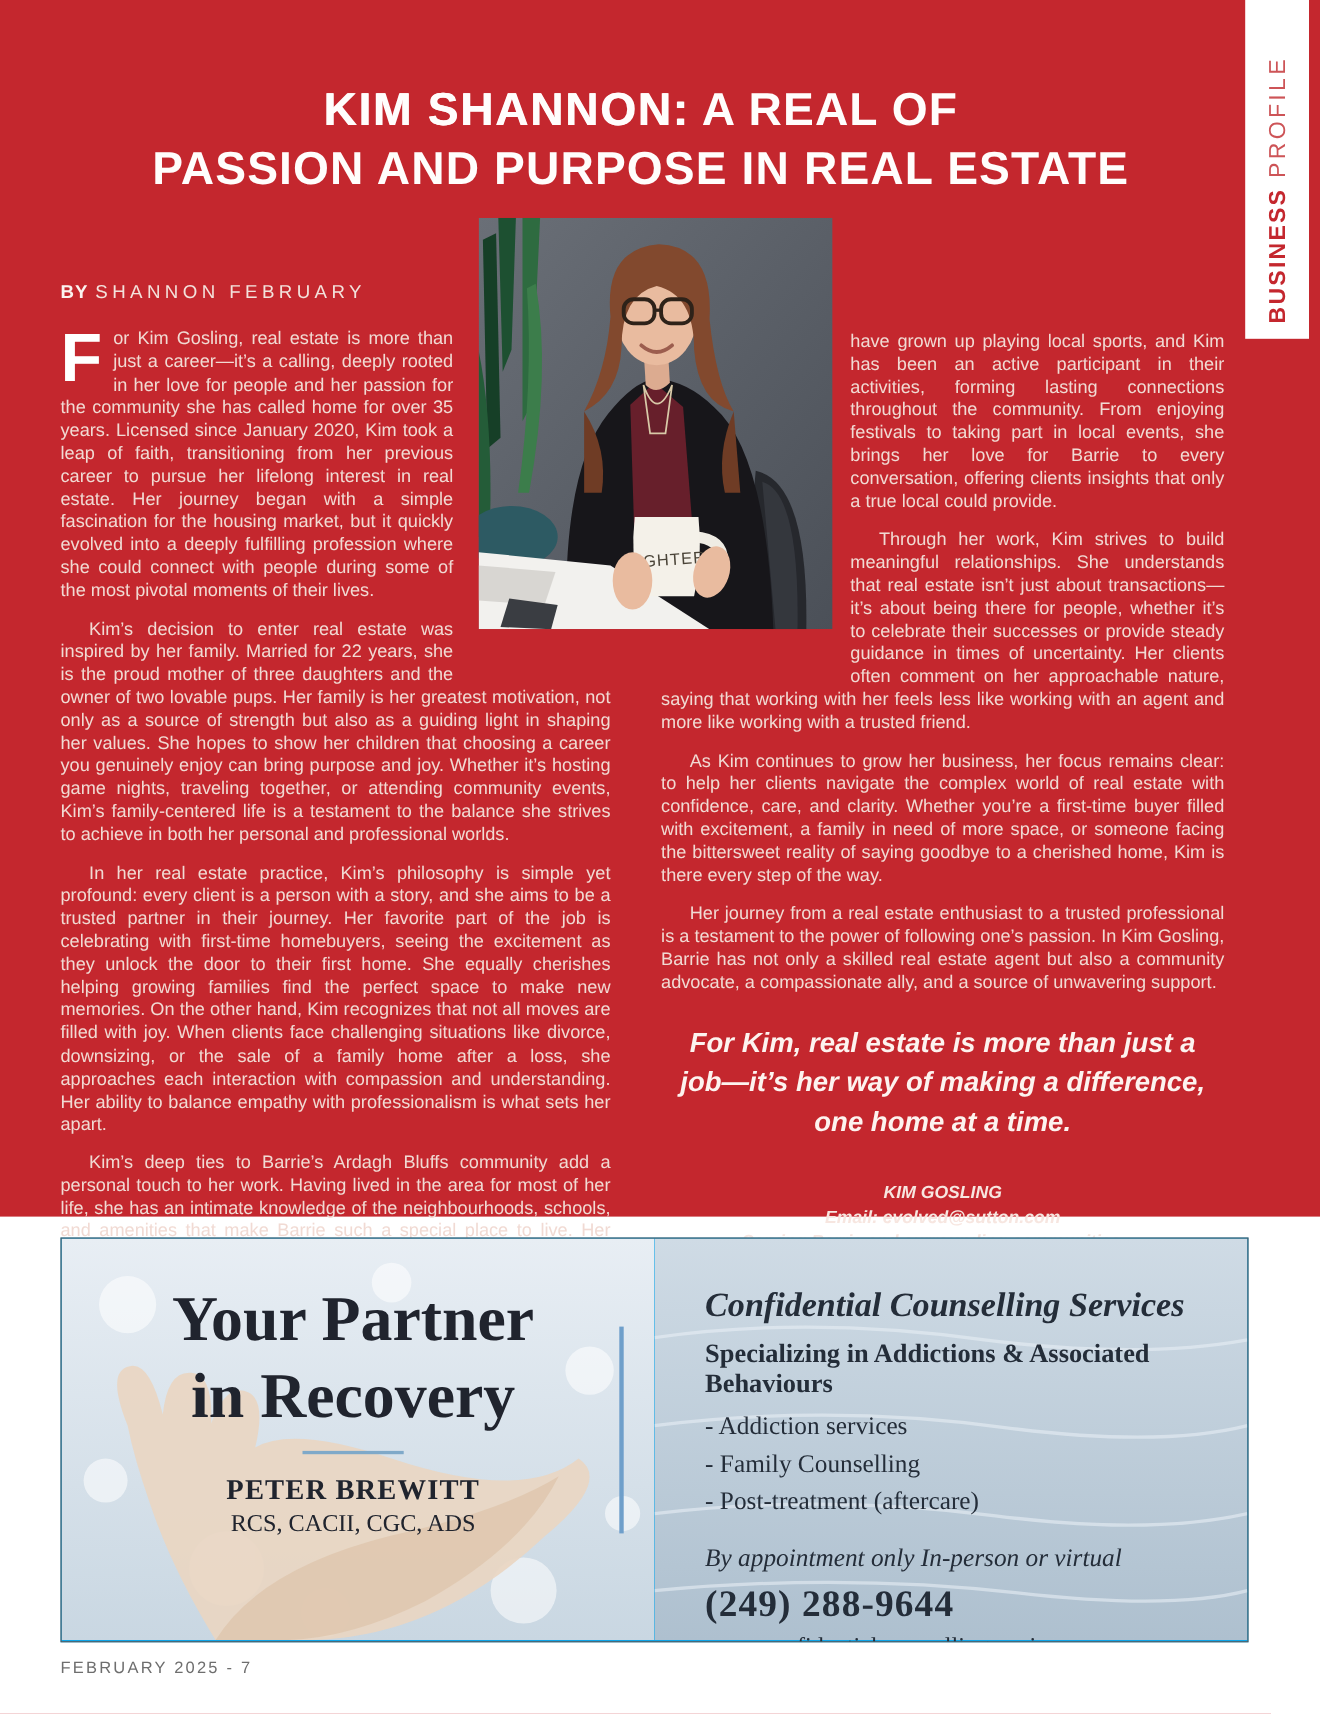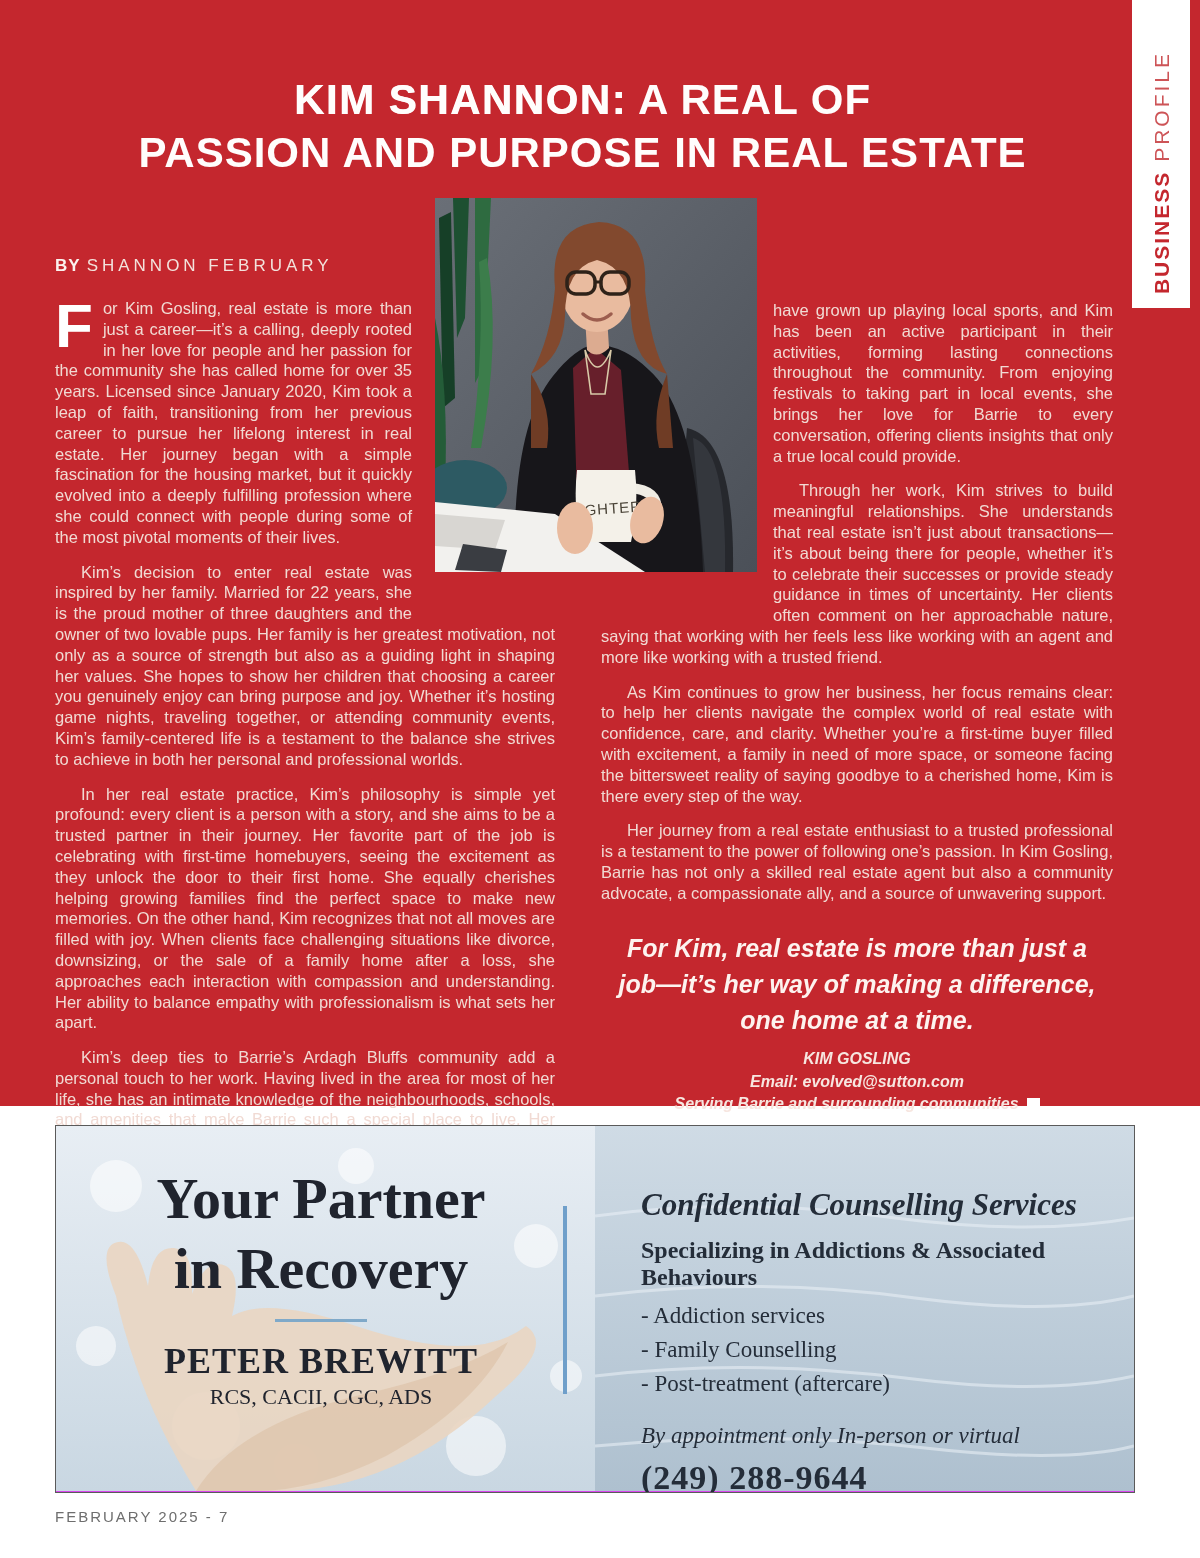--- a/index.html
+++ b/index.html
@@ -16,32 +16,32 @@
   .byline .name{letter-spacing:4px;margin-left:6px;}
   .col-left{position:absolute;left:55px;top:256px;width:500px;}
   .col-right{position:absolute;left:601px;top:300px;width:512px;}
   .intrude-r{float:right;width:143px;height:357px;}
   .intrude-l{float:left;width:172px;height:310px;}
   .body-p{margin:0 0 14px 0;font-size:16.5px;line-height:20.8px;text-align:justify;color:#f1dad3;}
   .indent{text-indent:26px;}
   .dropcap{float:left;font-size:62px;line-height:48px;font-weight:bold;color:#ffffff;padding:4px 10px 0 0;}
   .photo{position:absolute;left:435px;top:198px;width:322px;height:374px;overflow:hidden;}
   .pullquote{margin:26px 0 0 0;text-align:center;font-size:25px;font-weight:bold;font-style:italic;line-height:1.45;color:#fdf3ef;padding:0 8px;}
-  .contact{margin:10px 0 0 0;text-align:center;font-size:16px;font-weight:bold;font-style:italic;line-height:1.4;color:#f7e6e0;}
+  .contact{margin:36px 0 0 0;text-align:center;font-size:16px;font-weight:bold;font-style:italic;line-height:1.4;color:#f7e6e0;}
   .contact .sq{display:inline-block;width:13px;height:13px;background:#ffffff;margin-left:8px;vertical-align:middle;}
-  .ad{position:absolute;left:55px;top:1125px;width:1078px;height:366px;border:1px solid #5a5a5a;background:#d946ef;overflow:hidden;}
+  .ad{position:absolute;left:55px;top:1125px;width:1078px;height:366px;border:1px solid #5a5a5a;background:#0ea5e9;overflow:hidden;}
   .ad svg.bg{position:absolute;top:0;}
   .ad-vline{position:absolute;left:507px;top:80px;width:4px;height:188px;background:#6f9fca;}
   .ad-left-text{position:absolute;left:30px;top:38px;width:470px;text-align:center;font-family:"Liberation Serif",serif;color:#20242e;}
   .ad-head{font-size:58px;font-weight:bold;line-height:1.2;}
   .ad-divider{width:92px;height:3px;background:#7fa9c9;margin:16px auto 18px auto;}
-  .ad-name{font-size:36px;font-weight:bold;letter-spacing:1px;}
+  .ad-name{font-size:26px;font-weight:bold;letter-spacing:1px;}
   .ad-creds{font-size:22px;margin-top:2px;}
   .ad-right-text{position:absolute;left:585px;top:42px;width:480px;font-family:"Liberation Serif",serif;color:#242d39;}
-  .ad-title{font-size:31px;font-weight:bold;font-style:italic;margin-top:19px;}
+  .ad-title{font-size:31px;font-weight:bold;font-style:italic;}
   .ad-sub{font-size:24px;font-weight:bold;margin-top:14px;}
   .ad-item{font-size:23px;margin-top:8px;}
   .ad-items{margin-top:12px;}
   .ad-appt{font-size:23px;font-style:italic;margin-top:26px;}
   .ad-phone{font-size:34px;font-weight:bold;margin-top:10px;letter-spacing:1px;}
   .ad-url{font-size:22px;margin-top:6px;}
   .footer{position:absolute;left:55px;top:1508px;width:1078px;text-align:left;font-size:15px;letter-spacing:2px;color:#6e6e6e;}
 </style>
 </head>
 <body>

